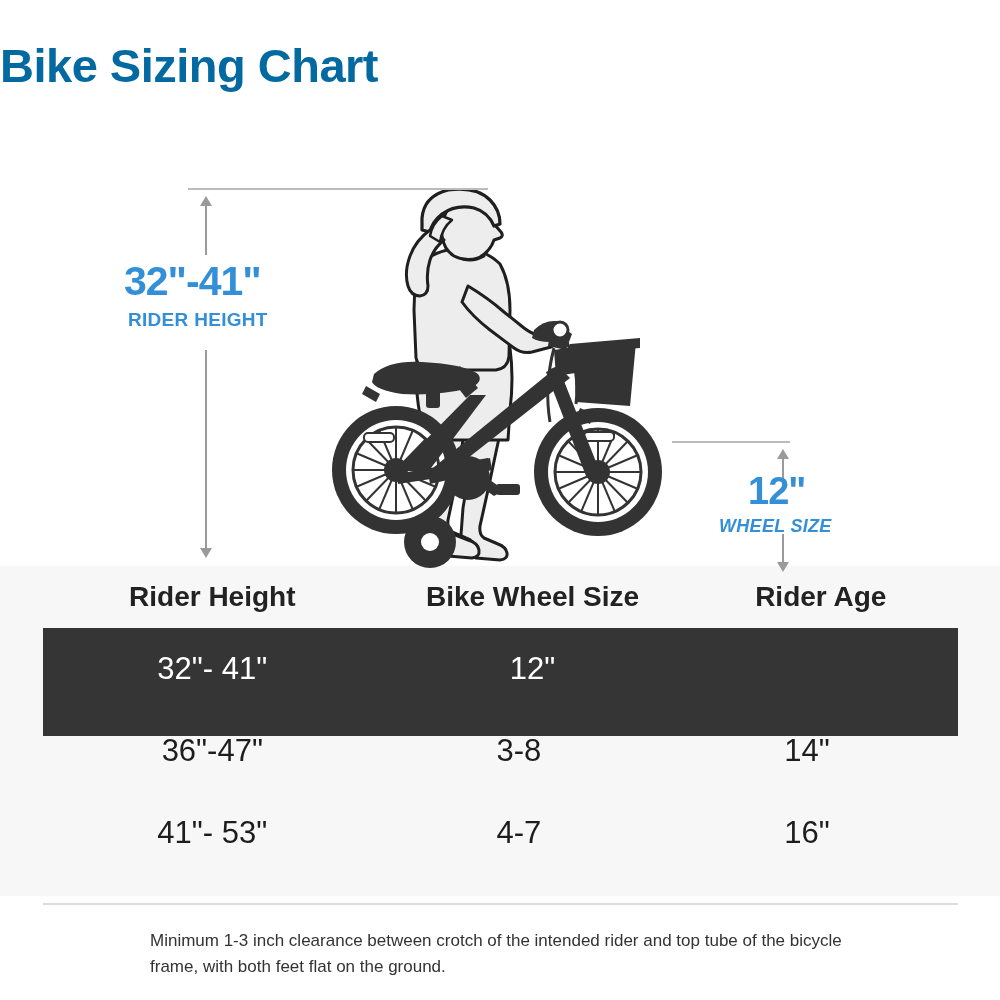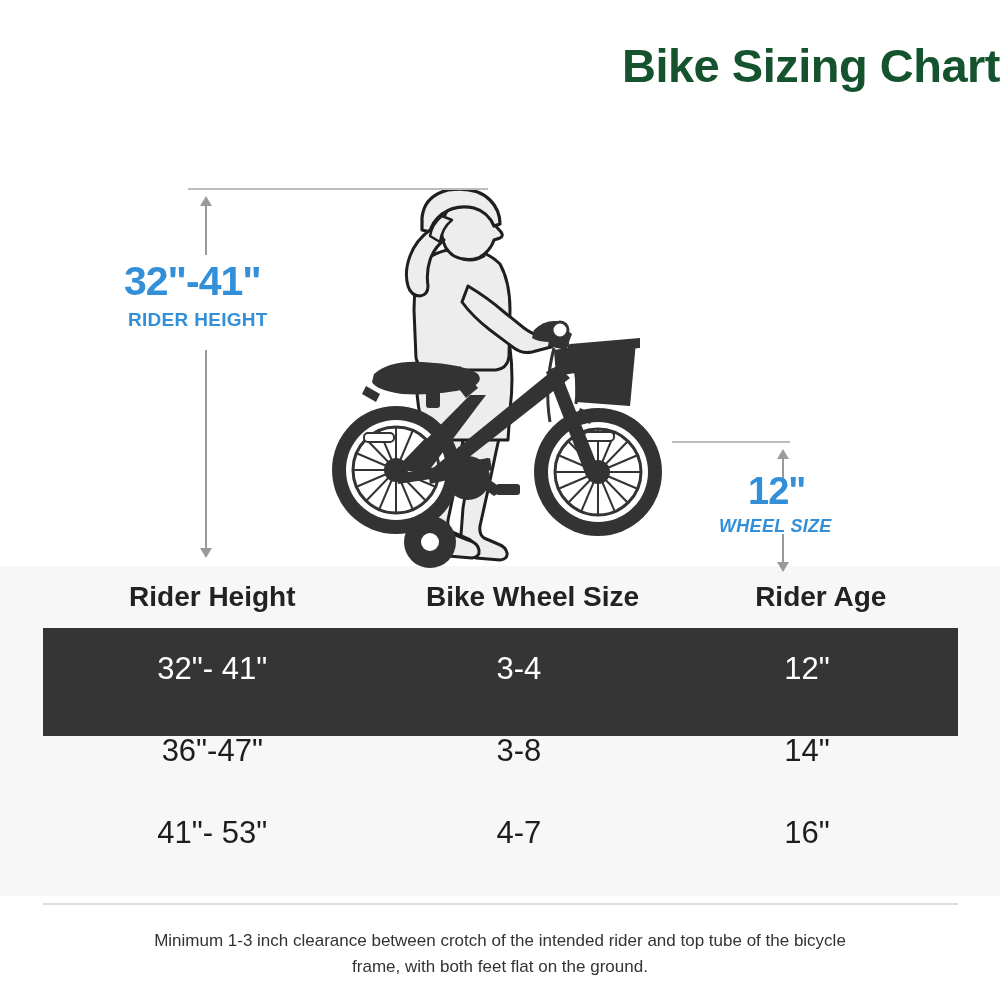--- a/index.html
+++ b/index.html
@@ -12,25 +12,25 @@
   #page {
     position: relative;
     width: 1000px; height: 1000px;
     background: #ffffff;
   }
 
   
   #title {
     position: absolute;
     top: 38px; left: 0; width: 1000px;
-    text-align: right;
+    text-align: left;
     font-size: 47px;
     font-weight: bold;
     letter-spacing: -0.5px;
-    color: #14532d;
+    color: #0369a1;
   }
 
   
   .guide-line {
     position: absolute;
     height: 2px;
     background: #bcbcbc;
   }
   #guide-rider   { top: 188px; left: 188px; width: 300px; }
   #guide-wheel   { top: 441px; left: 672px; width: 118px; }
@@ -136,21 +136,20 @@
     top: 903px; left: 43px;
     width: 915px; height: 2px;
     background: #dcdcdc;
   }
 
   
   #footnote {
     position: absolute;
     top: 928px; left: 150px;
     width: 700px;
-    text-align: center;
     font-size: 17px;
     line-height: 26px;
     color: #333333;
   }
 </style>
 </head>
 <body>
 
 <div id="page">
 
@@ -314,21 +313,20 @@
   <div id="table">
 
     <div class="trow" id="thead">
       <div class="tcell c1">Rider Height</div>
       <div class="tcell c3">Bike Wheel Size</div>
       <div class="tcell c2">Rider Age</div>
     </div>
 
     <div class="trow data-row highlight">
       <div class="tcell c1">32"- 41"</div>
-      <div class="tcell c2">3-4</div>
       <div class="tcell c3">12"</div>
     </div>
 
     <div class="trow data-row">
       <div class="tcell c1">36"-47"</div>
       <div class="tcell c2">3-8</div>
       <div class="tcell c3">14"</div>
     </div>
 
     <div class="trow data-row">

